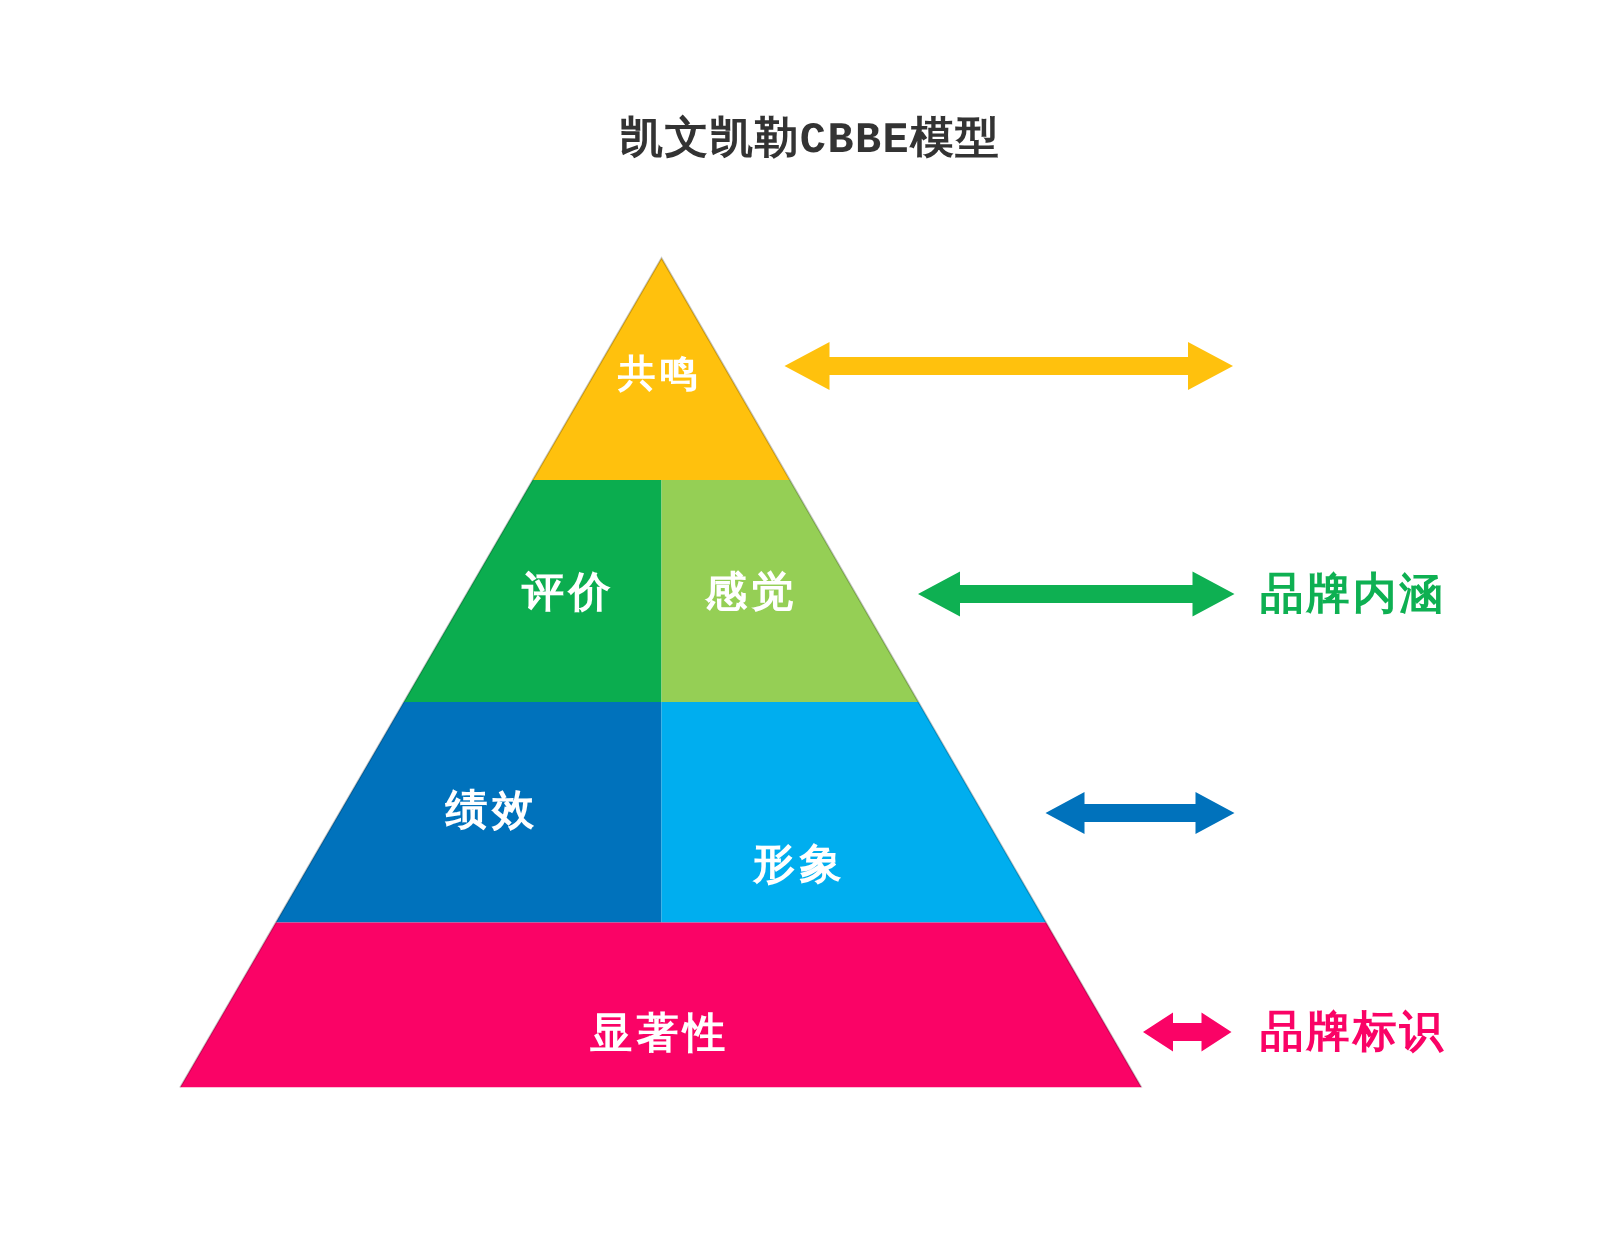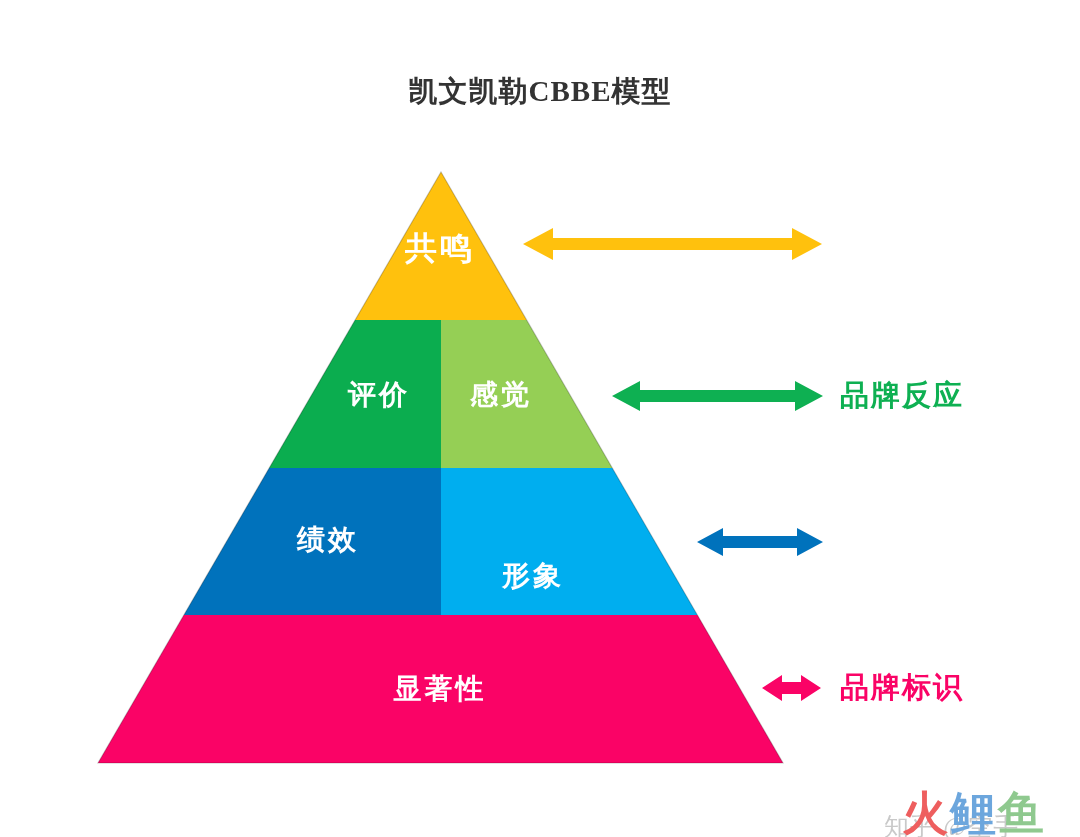--- a/index.html
+++ b/index.html
@@ -1,29 +1,29 @@
 <!DOCTYPE html>
 <html><head>
 <meta charset="utf-8">
 <style>
   html,body { margin:0; padding:0; background:#ffffff; }
   .canvas {
-    position:relative; width:1080px; height:837px; background:#ffffff;
-    overflow:hidden; font-family:Liberation Serif, serif;
+    position:relative; width:1080px; height:725px; background:#ffffff;
+    overflow:hidden; font-family:Liberation Mono, monospace;
   }
   .title {
     position:absolute; left:0; right:0; top:72px; text-align:center;
     font-size:29px; font-weight:bold; letter-spacing:1px;
   }
   .pyramid-svg { position:absolute; left:0; top:0; }
   .seg-label {
     position:absolute; transform:translate(-50%,-50%);
     color:#ffffff; font-weight:bold; letter-spacing:3px; white-space:nowrap;
   }
-  .seg-label.small { font-size:32px; }
+  .seg-label.small { font-size:25px; }
   .seg-label.big { font-size:28px;text-align:right; }
   .arrow-label {
     position:absolute; left:840px; transform:translateY(-50%);
     font-weight:bold; font-size:29px; letter-spacing:2px; white-space:nowrap;
   }
   .wm-text {
     position:absolute; left:884px; top:810px; font-size:25px;
     letter-spacing:1px; white-space:nowrap;
   }
   .wm-logo {
@@ -58,21 +58,21 @@
     <polygon points="762,688 782,675 782,682 801,682 801,675 821,688 801,701 801,694 782,694 782,701" fill="#FA0366"></polygon>
   </svg>
 
   <div class="seg-label small" style="left:440px; top:249px;">共鸣</div>
   <div class="seg-label big" style="left:379px; top:395px;">评价</div>
   <div class="seg-label big" style="left:501px; top:395px;">感觉</div>
   <div class="seg-label big" style="left:328px; top:540px;">绩效</div>
   <div class="seg-label big" style="left:533px; top:540px;margin-top:36px;">形象</div>
   <div class="seg-label big" style="left:440px; top:689px;">显著性</div>
 
-  <div class="arrow-label" style="top: 396px; color: rgb(14, 176, 82);">品牌反应</div>
+  <div class="arrow-label" style="top: 396px; color: rgb(14, 176, 82);">品牌内涵</div>
   <div class="arrow-label" style="top: 688px; color: rgb(250, 3, 102); text-align: center;">品牌标识</div>
 
   <div class="wm-text" style="color: rgb(201, 201, 201);">知乎 @空手</div>
   <div class="wm-logo">
     <span style="color: rgb(238, 94, 94);">火</span><span style="color: rgb(108, 166, 221);">鲤</span><span style="color: rgb(143, 201, 143);">鱼</span>
   </div>
 
 </div>
 
 </body></html>

